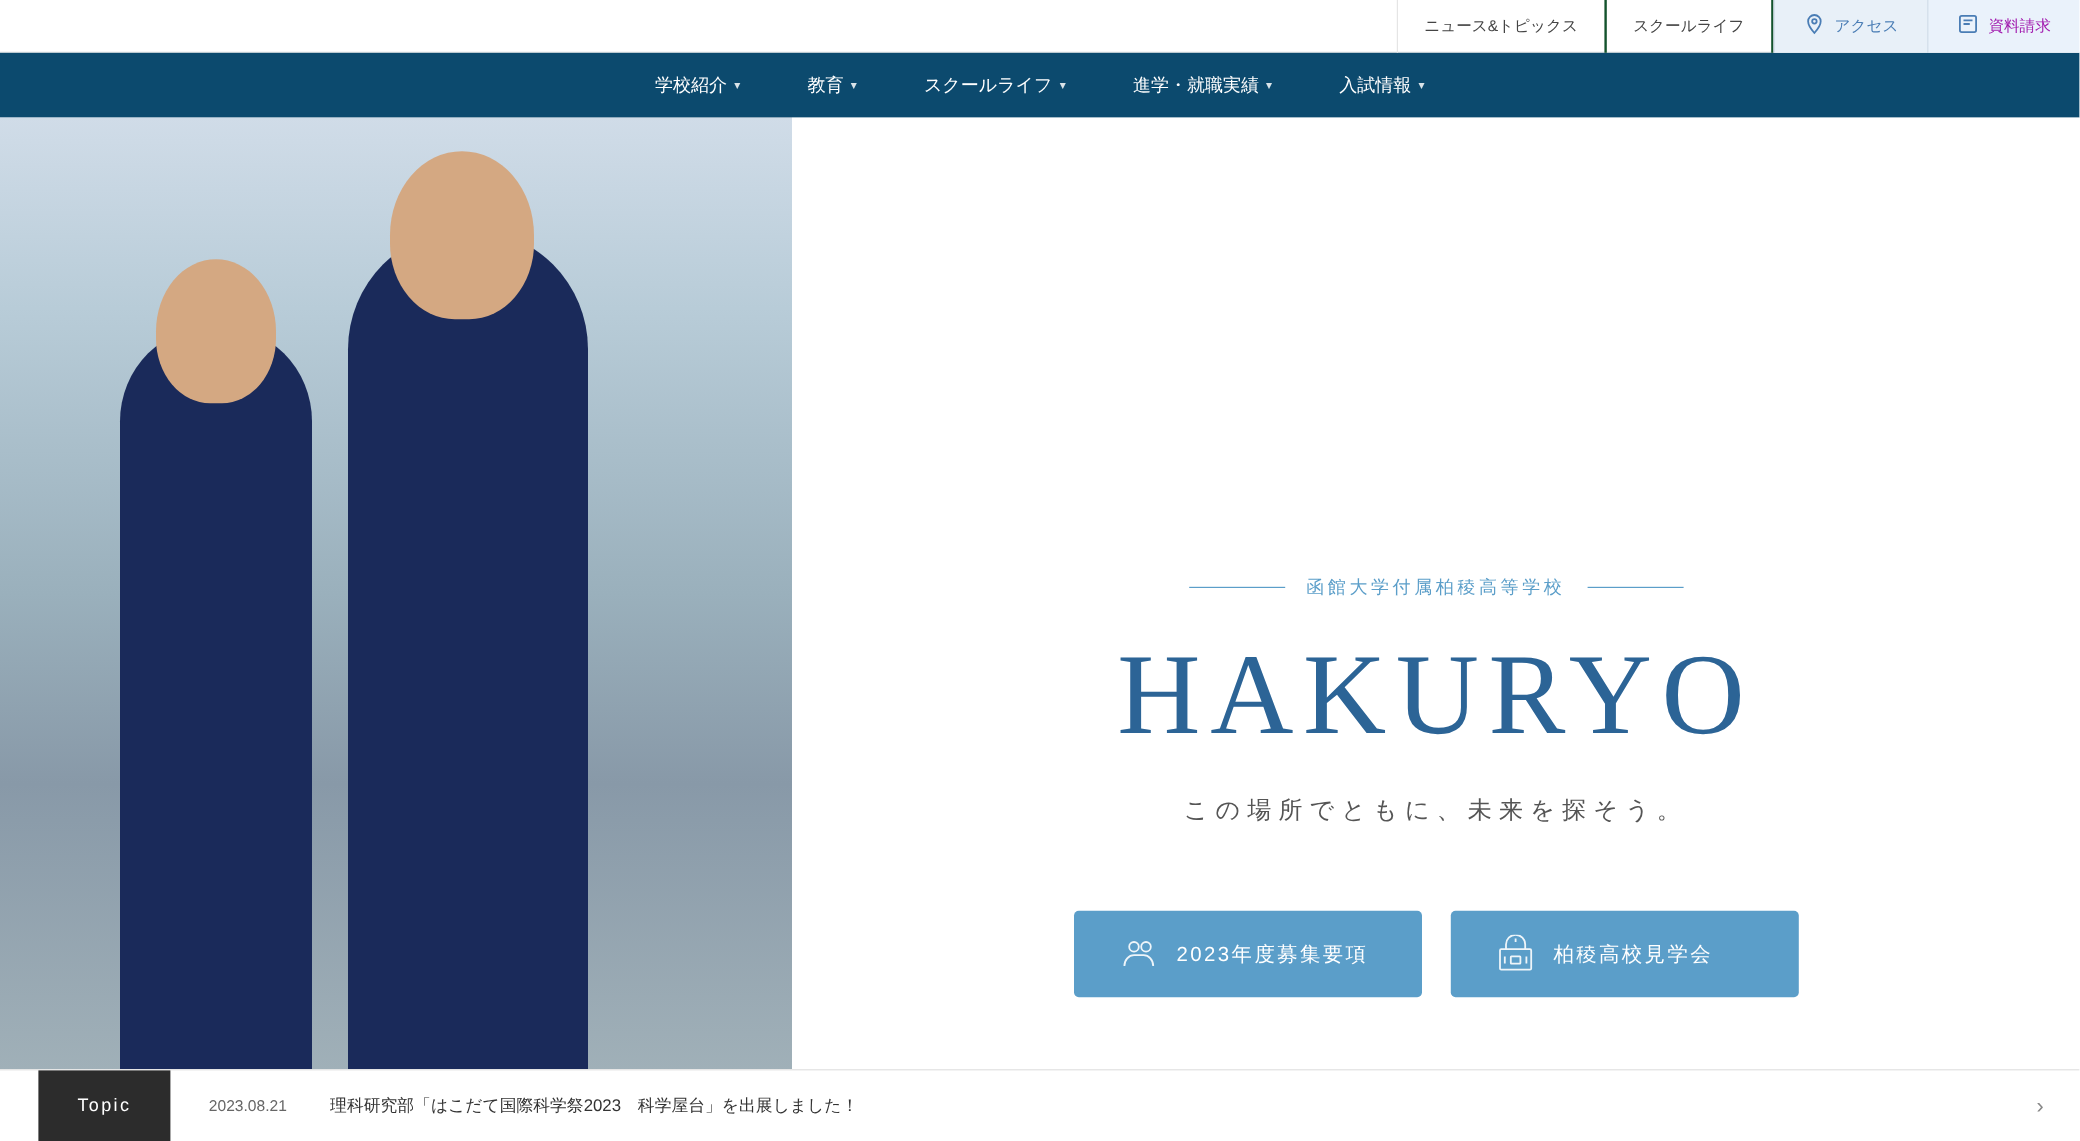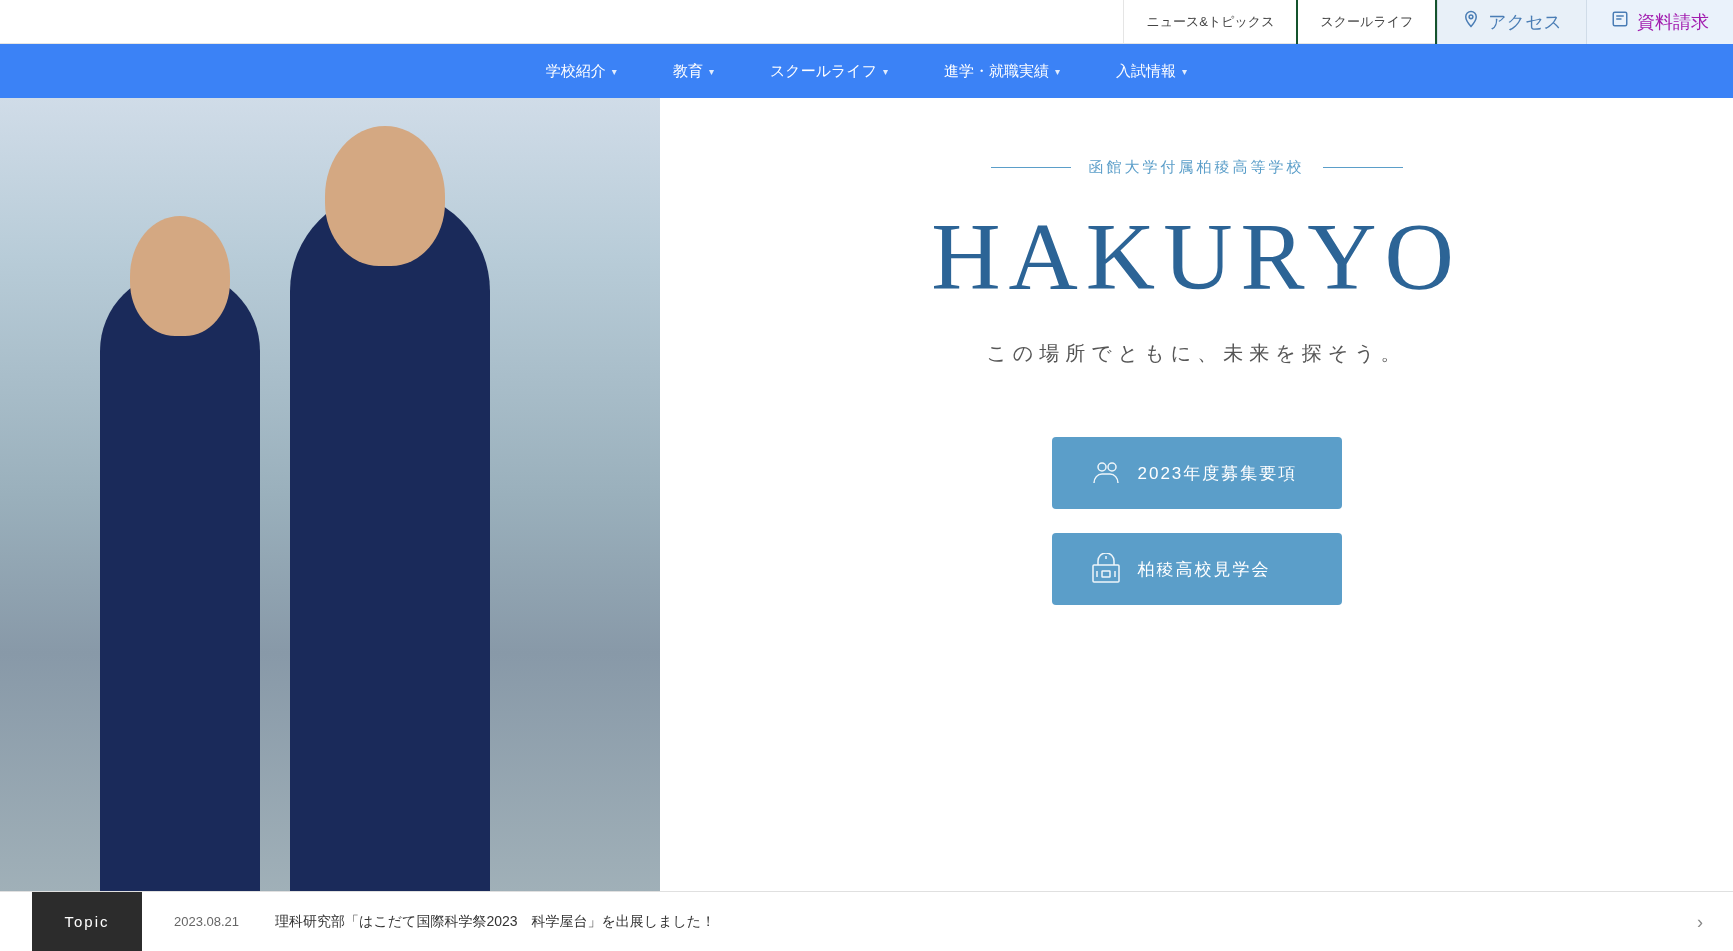--- a/index.html
+++ b/index.html
@@ -31,37 +31,37 @@
       align-items: center;
       gap: 6px;
     }
     .top-bar-link:first-child { border-left: 1px solid #e5e5e5; }
     .top-bar-btn {
       height: 44px;
       display: flex;
       align-items: center;
       gap: 8px;
       padding: 0 24px;
-      font-size: 18px;
+      font-size: 13px;
       cursor: pointer;
     }
     .top-bar-btn.access {
       color: #4a7db5;
       background: #e8f0f8;
       border-left: 1px solid #d0dce8;
     }
     .top-bar-btn.request {
       color: #a21caf;
       background: #eaf2fb;
       border-left: 1px solid #d0dce8;
     }
 
     
     .main-nav {
-      background: #3b82f6;
+      background: #0c4a6e;
       height: 54px;
       display: flex;
       justify-content: center;
       align-items: center;
       gap: 0;
     }
     .nav-item {
       height: 54px;
       display: flex;
       align-items: center;
@@ -140,21 +140,21 @@
       height: 140px;
       background: #d4a882;
       border-radius: 50% 50% 45% 45%;
     }
 
     .hero-content {
       flex: 1;
       background: #fff;
       display: flex;
       flex-direction: column;
-      justify-content: flex-start;
+      justify-content: flex-end;
       align-items: center;
       padding: 60px 104px;
       position: relative;
     }
 
     .school-subtitle {
       display: flex;
       align-items: center;
       gap: 18px;
       margin-bottom: 24px;
@@ -182,21 +182,20 @@
     .school-tagline {
       font-size: 20px;
       color: #555;
       letter-spacing: 6px;
       margin-bottom: 70px;
     }
 
     .cta-buttons {
       display: flex;
       gap: 24px;
-      flex-direction: column;
     }
     .cta-btn {
       display: flex;
       align-items: center;
       gap: 14px;
       background: #5b9ec9;
       color: #fff;
       padding: 18px 36px;
       border-radius: 4px;
       font-size: 17px;

